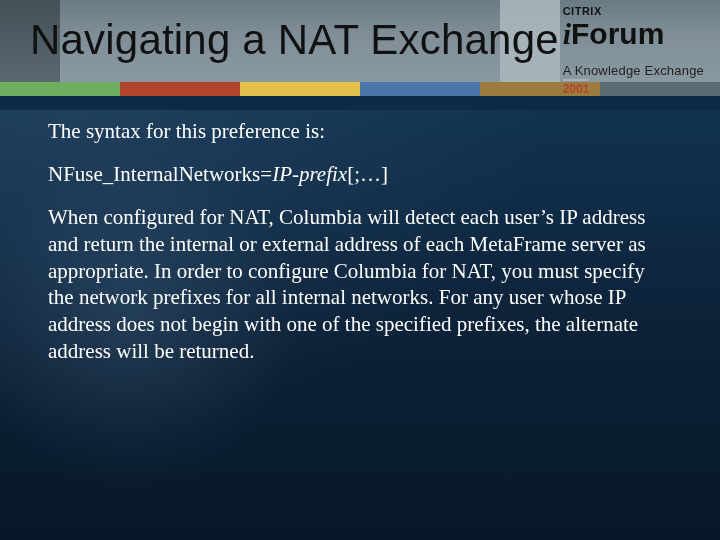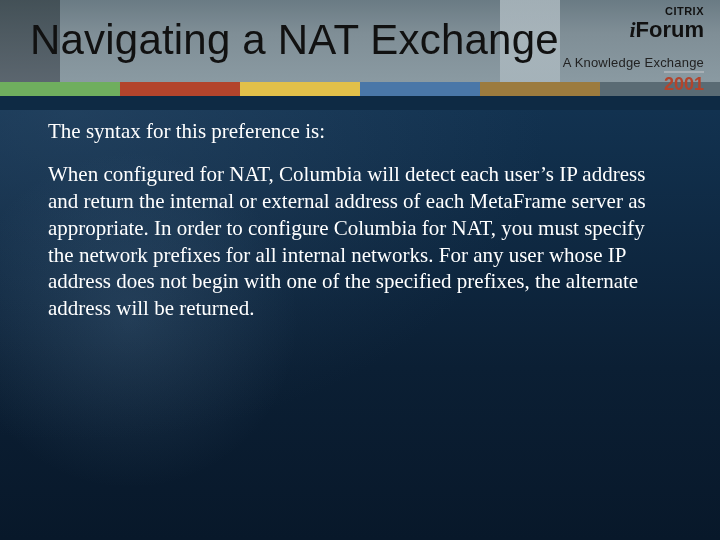--- a/index.html
+++ b/index.html
@@ -9,26 +9,26 @@
   .bg-top::before{content:"";position:absolute;left:0;top:0;width:60px;height:82px;background:linear-gradient(180deg,#3f4c52,#566069);opacity:.9}
   .bg-top::after{content:"";position:absolute;right:160px;top:0;width:60px;height:82px;background:linear-gradient(180deg,#cfd9de,#bac6cc);opacity:.55}
   .stripes{position:absolute;left:0;top:82px;width:100%;height:14px;display:flex}
   .stripes div{flex:1;height:100%}
   .s1{background:#6fae5e}.s2{background:#b3442c}.s3{background:#e2c04a}.s4{background:#4a77a8}.s5{background:#9c7b3e}.s6{background:#5a6b74}
   .bg-mid{position:absolute;left:0;top:96px;width:100%;height:14px;background:#0e2a44}
   .bg-body{position:absolute;left:0;top:110px;right:0;bottom:0;background:#0c2238}
   .bg-body-grad{position:absolute;left:0;top:110px;right:0;bottom:0;background:radial-gradient(120% 140% at 10% 0%,rgba(60,90,120,.35) 0%,rgba(12,34,56,0) 55%),linear-gradient(180deg,#123250 0%,#0b1f34 60%,#08182a 100%)}
   .bg-ghost{position:absolute;left:-40px;top:150px;width:340px;height:340px;border-radius:50%;background:radial-gradient(circle at 50% 50%,rgba(110,150,185,.18),rgba(110,150,185,0) 70%)}
   .title{position:absolute;left:30px;top:16px;font-size:42px;color:#111;font-family:Arial,Helvetica,sans-serif;letter-spacing:.2px}
-  .logo{position:absolute;right:16px;top:6px;text-align:right;color:#111;font-family:Arial,Helvetica,sans-serif;line-height:1}
+  .logo{position:absolute;right:16px;top:6px;color:#111;font-family:Arial,Helvetica,sans-serif;line-height:1}
   .logo .ctx{font-size:11px;font-weight:700;color:#111;letter-spacing:.5px;display:block;margin-bottom:2px}
-  .logo .iforum{font-size:22px;font-weight:700}
+  .logo .iforum{font-size:30px;font-weight:700}
   .logo .iforum .i{font-family:"Times New Roman",serif;font-style:italic;font-weight:700}
   .logo .sub{font-size:13px;color:#222;display:block;margin-top:15px;letter-spacing:.2px}
-  .logo .year{margin-top:2px;display:inline-block;font-size:18px;font-weight:700;color:#b3442c;padding-top:2px;border-top:2px solid #a8b0b6}
+  .logo .year{margin-top:2px;display:inline-block;font-size:12px;font-weight:700;color:#b3442c;padding-top:2px;border-top:2px solid #a8b0b6}
   .content{position:absolute;left:48px;right:60px;top:118px;color:#fff;font-size:21px;line-height:1.28}
   .content p{margin:0 0 16px 0}
   .syntax-italic{font-style:italic}
   .syntax-line{margin:0 0 16px 0}
   .syntax-line .pref{font-style:normal}
   .para-last{margin-bottom:0}
 </style>
 </head>
 <body>
 
@@ -54,14 +54,17 @@
   <span class="ctx">CITRIX</span>
   <span class="iforum">
     <span class="i">i</span><span>Forum</span>
   </span>
   <span class="sub">A Knowledge Exchange</span>
   <span class="year">2001</span>
 </div>
 
 <div class="content">
   <p>The syntax for this preference is:</p>
+  <p class="syntax-line">
+    <span class="pref">NFuse_InternalNetworks=</span><span class="syntax-italic">IP-prefix</span><span>[;…]</span>
+  </p>
   <p class="para-last">When configured for NAT, Columbia will detect each user’s IP address and return the internal or external address of each MetaFrame server as appropriate.  In order to configure Columbia for NAT, you must specify the network prefixes for all internal networks.  For any user whose IP address does not begin with one of the specified prefixes, the alternate address will be returned.</p>
 </div>
 
 </body></html>

